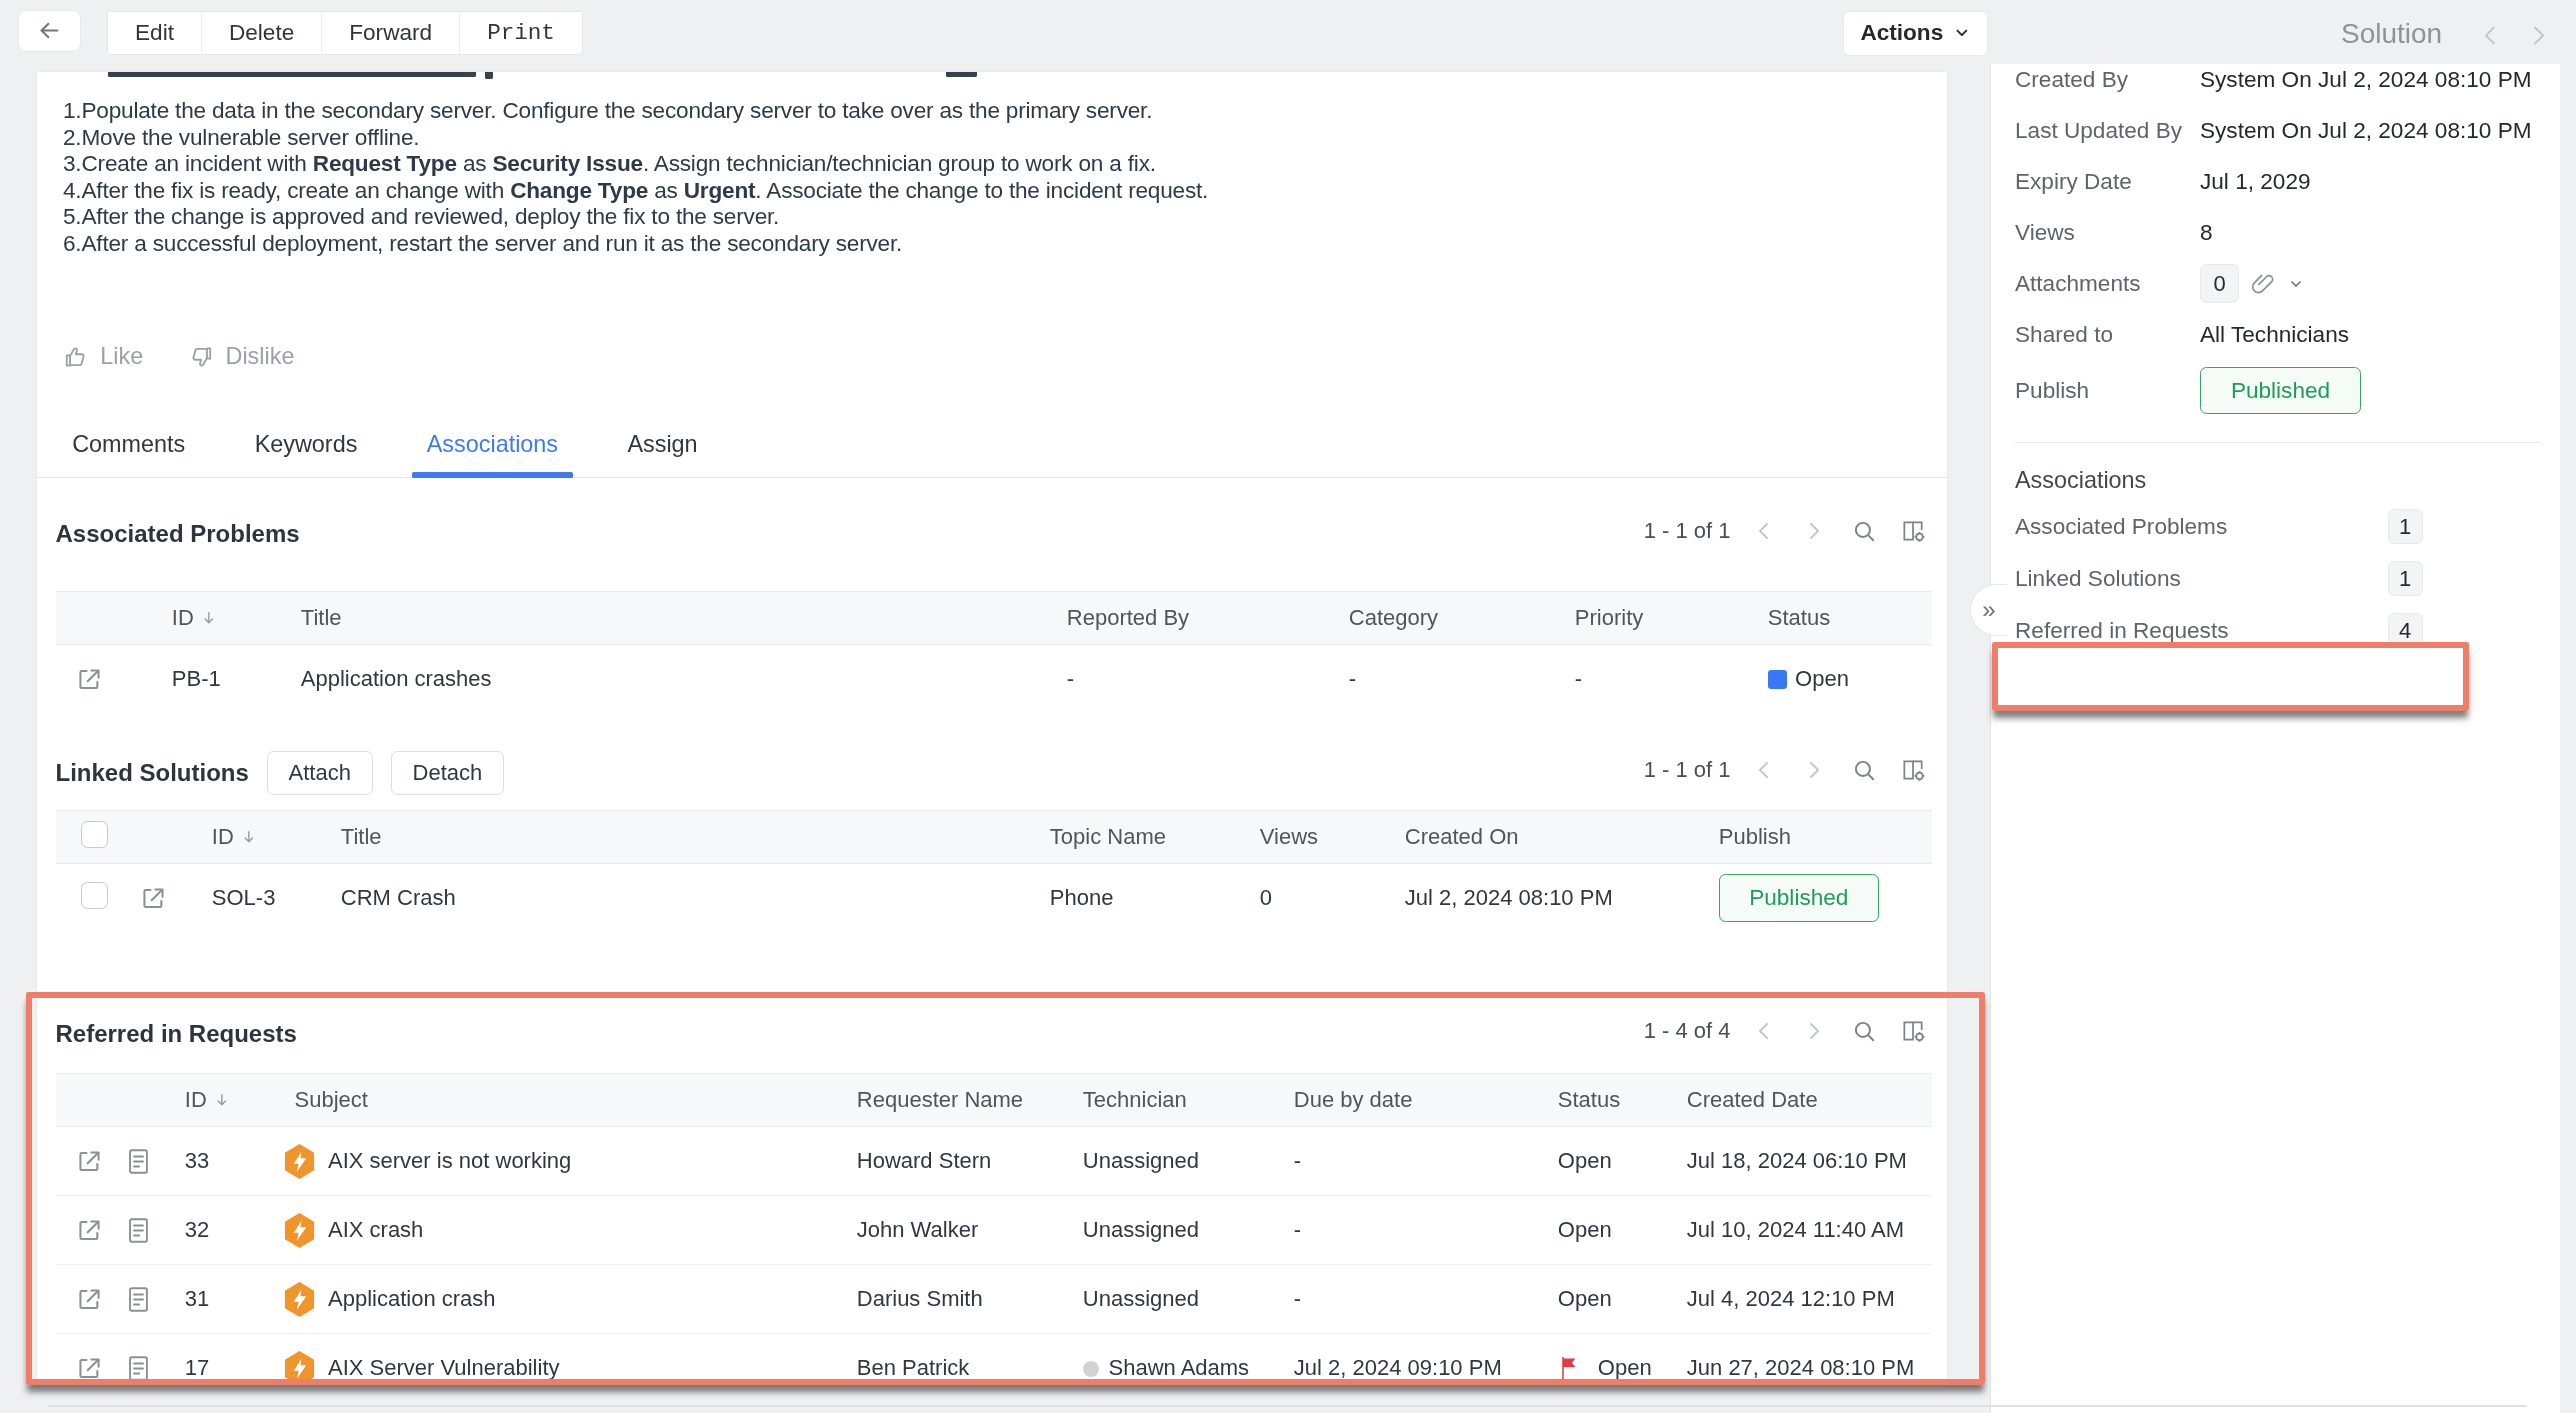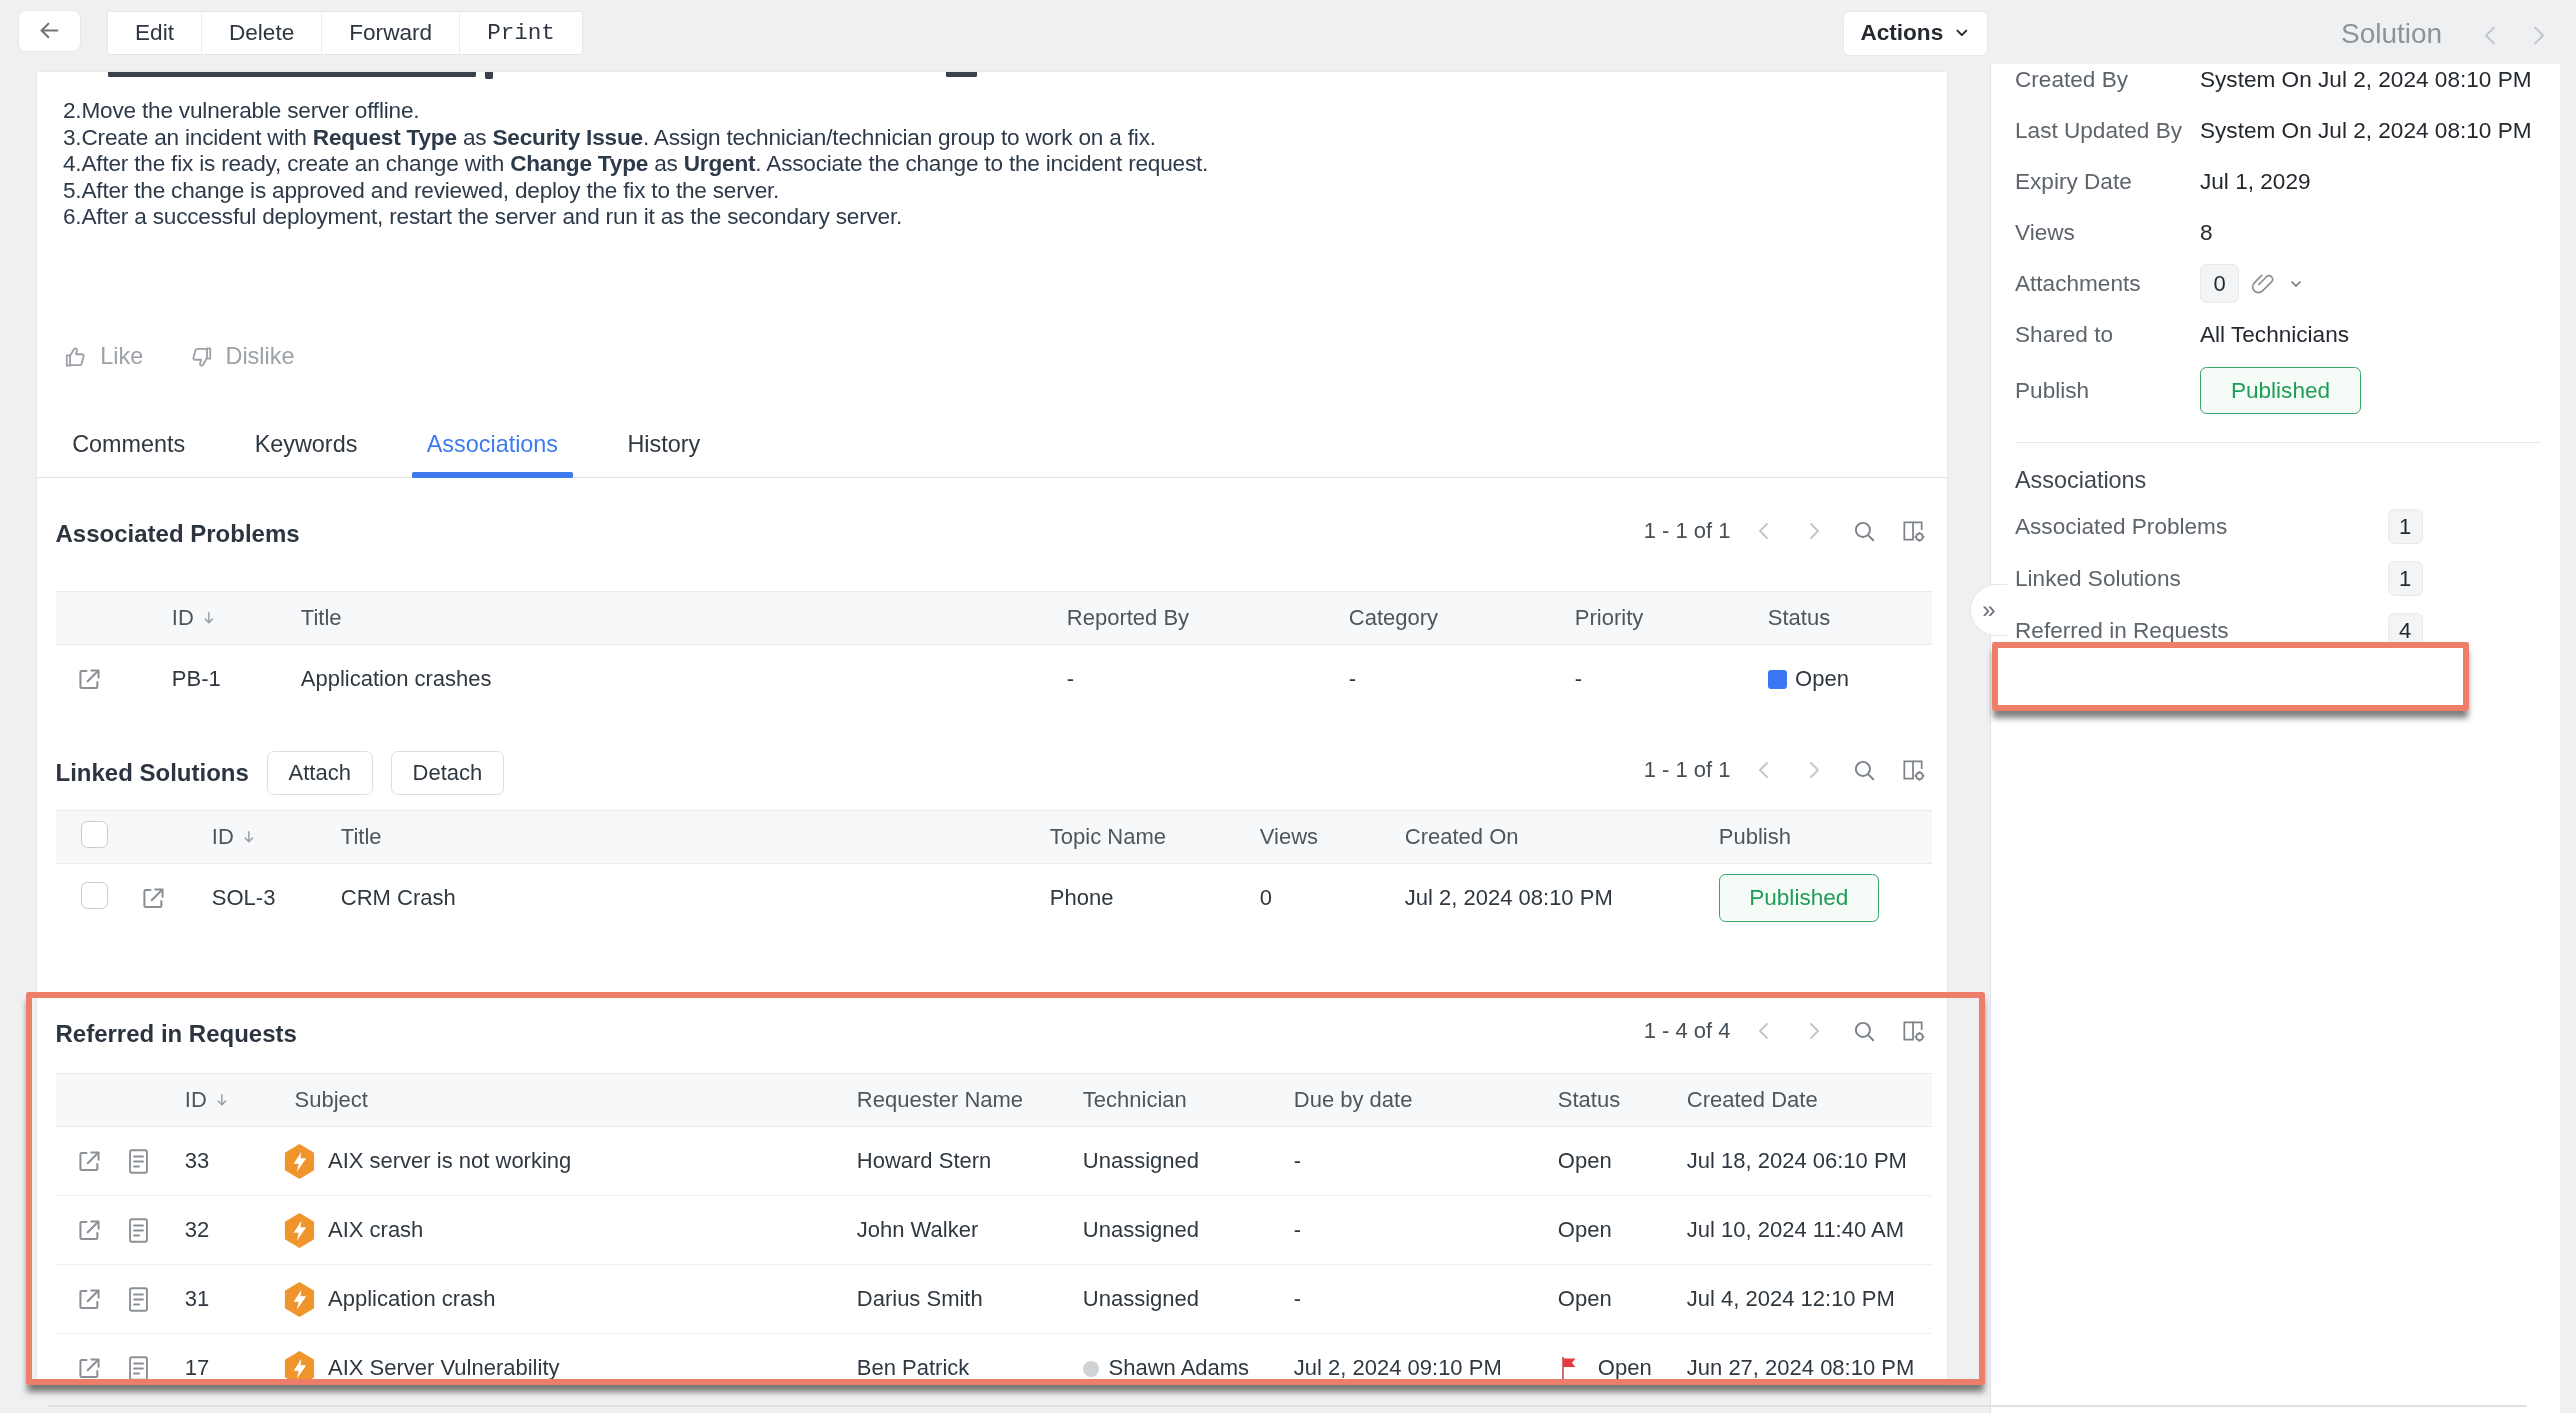--- a/index.html
+++ b/index.html
@@ -185,20 +185,21 @@
     </div>
   </div>
 </div>
 
 <div class="card">
   <div class="frag f1"></div>
   <div class="frag f2"></div>
   <div class="frag f3"></div>
 
   <div class="steps" id="steps">
+      <div>1.Populate the data in the secondary server. Configure the secondary server to take over as the primary server.</div>
       <div>2.Move the vulnerable server offline.</div>
       <div>3.Create an incident with <b>Request Type</b> as <b>Security Issue</b>. Assign technician/technician group to work on a fix.</div>
       <div>4.After the fix is ready, create an change with <b>Change Type</b> as <b>Urgent</b>. Associate the change to the incident request.</div>
       <div>5.After the change is approved and reviewed, deploy the fix to the server.</div>
       <div>6.After a successful deployment, restart the server and run it as the secondary server.</div>
     </div>
 
   <div class="react-row">
     <div class="react-btn">
       <span>
@@ -217,21 +218,21 @@
           </svg>
       </span>
       <span>Dislike</span>
     </div>
   </div>
 
   <div class="tabs">
     <div class="tab">Comments</div>
     <div class="tab">Keywords</div>
     <div class="tab active">Associations</div>
-    <div class="tab">History</div>
+    <div class="tab">Assign</div>
   </div>
 
   <div class="sec-title" style="top:448px;">Associated Problems</div>
   <div class="pg-cluster" style="top:443px;">
     <span class="pg-count">1 - 1 of 1</span>
     <span class="pg-ic">
         <svg width="24" height="24" viewBox="0 0 24 24" fill="none" stroke="#c2c6ca" stroke-width="1.9" stroke-linecap="round" stroke-linejoin="round">
           <path d="M15 5l-7 7 7 7"></path>
         </svg>
       </span>

